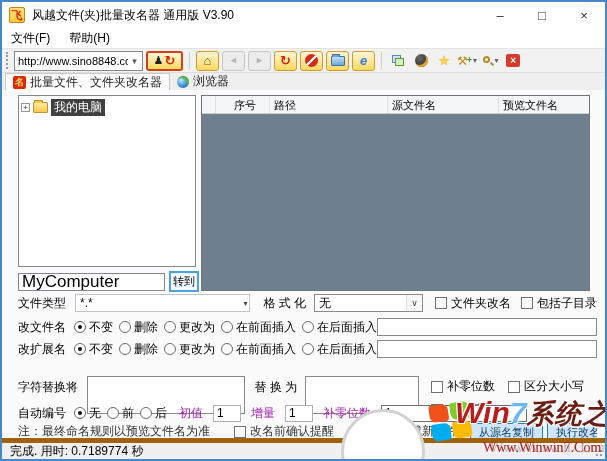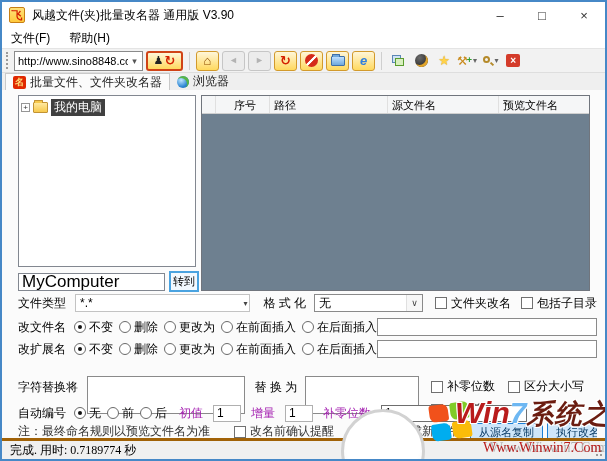--- a/index.html
+++ b/index.html
@@ -133,22 +133,22 @@
   .dim{color:#a21caf;}
   .num{width:28px;height:17px;border:1px solid #b0b0b0;background:#fff;display:flex;align-items:center;
     padding-left:3px;flex:0 0 auto;}
   .num.wide{width:146px;border-color:#6e6e6e;}
   .r-note{top:333px;height:15px;overflow:hidden;align-items:flex-start;color:#333;}
   .note-cb{margin-left:24px;display:flex;align-items:center;}
   .note-btns{margin-left:auto;display:flex;gap:4px;}
   .note-btn{height:18px;border:1px solid #1c7fd6;background:#cfe6fa;font-size:11px;color:#0b3c66;
     display:flex;align-items:center;justify-content:center;padding:0 8px;}
   
-  .statusbar{height:21px;background:#f0f0f0;border-top:3px solid #a16207;display:flex;
-    align-items:center;padding-left:8px;position:relative;font-family:Liberation Serif, serif;}
+  .statusbar{height:21px;background:#f0f0f0;border-top:5px solid #a16207;display:flex;
+    align-items:center;padding-left:8px;position:relative;}
   .grip{position:absolute;right:2px;bottom:2px;width:10px;height:10px;
     background:
       radial-gradient(circle at 8px 8px,#9a9a9a 1px,transparent 1.5px),
       radial-gradient(circle at 8px 4px,#9a9a9a 1px,transparent 1.5px),
       radial-gradient(circle at 4px 8px,#9a9a9a 1px,transparent 1.5px);}
   
   .watermark{position:absolute;left:333px;top:394px;width:274px;height:67px;z-index:50;pointer-events:none;}
   .wm-orb{position:absolute;left:6px;top:13px;width:84px;height:84px;border-radius:50%;
     border:3px solid #d2d2d2;background:radial-gradient(circle at 50% 40%,#ffffff 60%,#ededed);}
   .wm-orb::after{content:"";position:absolute;left:27px;top:48px;width:28px;height:26px;border-radius:50%;

